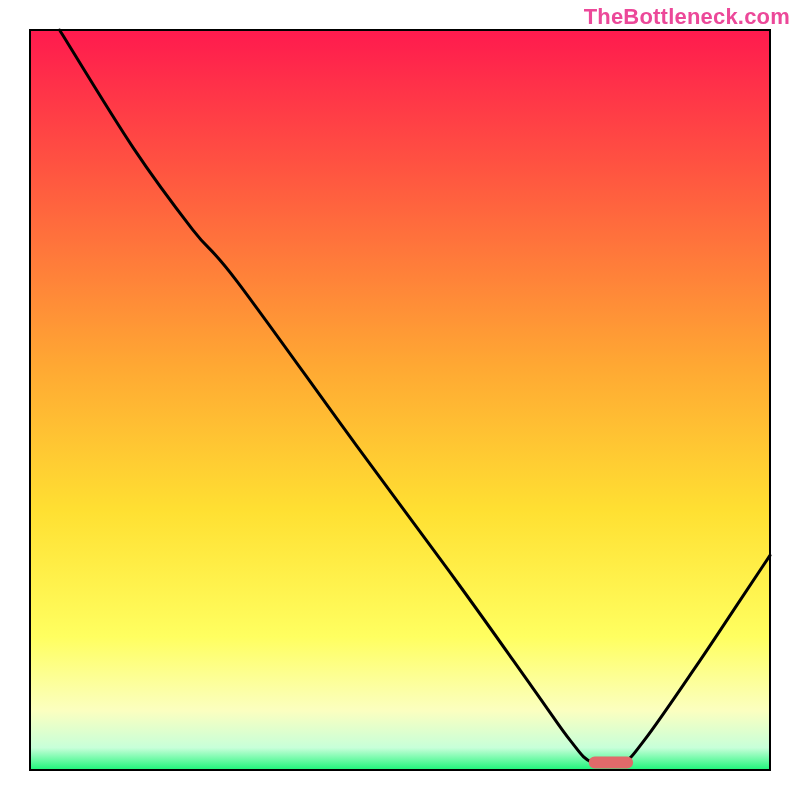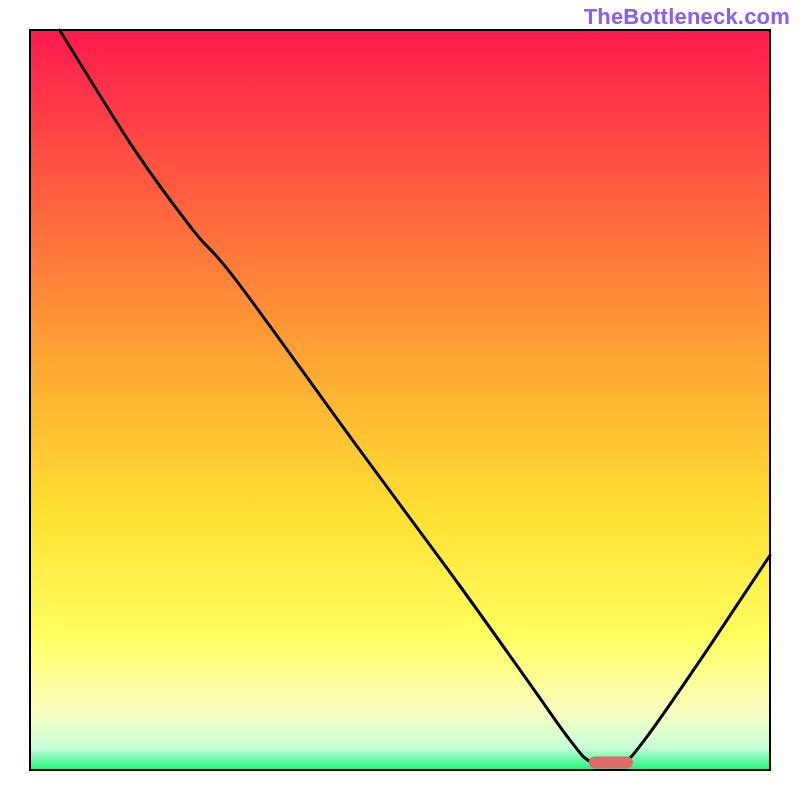--- a/index.html
+++ b/index.html
@@ -10,21 +10,21 @@
     background: #ffffff;
     font-family: Arial, Helvetica, sans-serif;
     position: relative;
   }
   .watermark {
     position: absolute;
     top: 4px;
     right: 10px;
     font-size: 22px;
     font-weight: 600;
-    color: #8b5cf6;
+    color: #ec4899;
     letter-spacing: 0.2px;
     z-index: 10;
   }
   svg {
     display: block;
   }
 </style>
 </head>
 <body>
 

